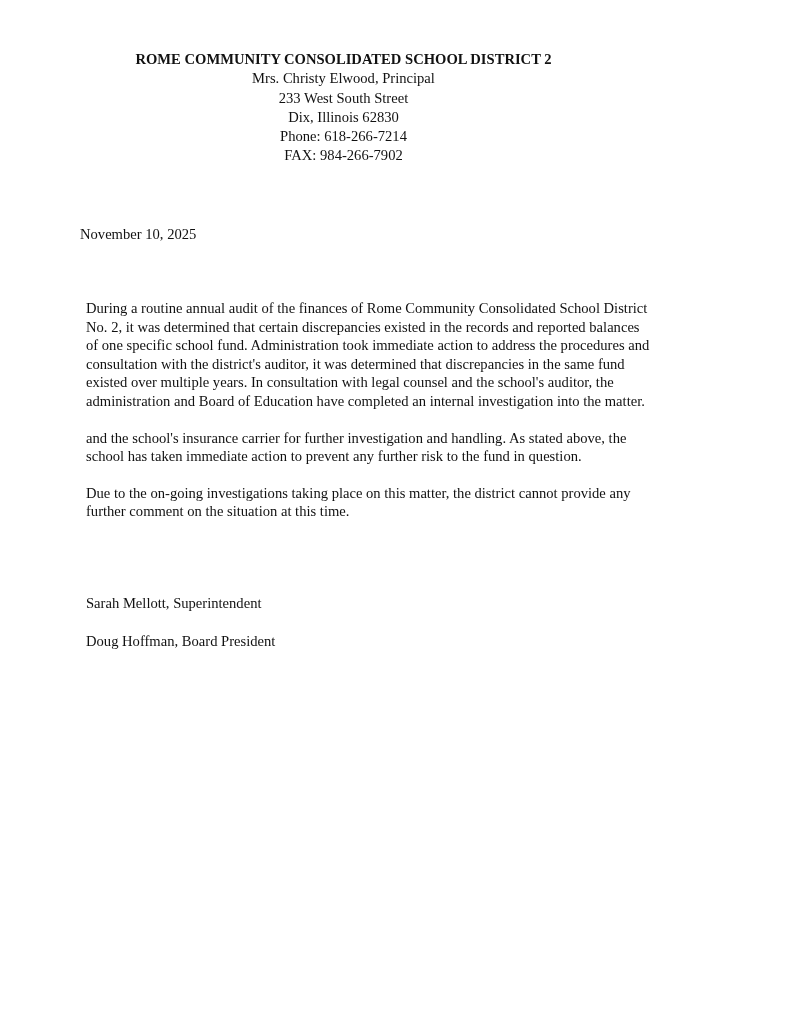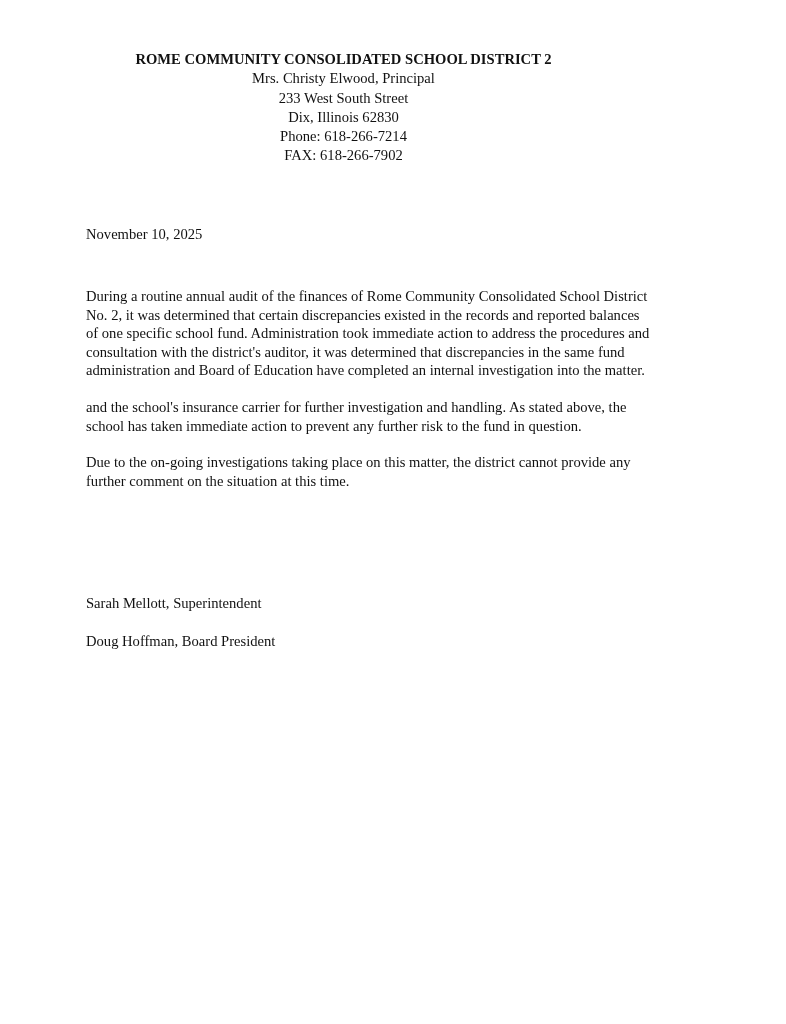--- a/index.html
+++ b/index.html
@@ -1,45 +1,46 @@
 <!DOCTYPE html>
 <html><head>
 <meta charset="utf-8">
 <style>
   html, body { margin: 0; padding: 0; background: #ffffff; }
   body { width: 786px; height: 1024px; position: relative; overflow: hidden;
          font-family: "Liberation Serif", serif; color: #111; font-size: 14.6px; }
   .letterhead { position: absolute; top: 50px; left: 0; width: 687px; text-align: center; line-height: 19.3px; }
   .lh-title { font-weight: bold; }
-  .date { position: absolute; top: 226px; left: 86px; }
+  .date { position: absolute; top: 226px; left: 80px; }
   .body { position: absolute; top: 283px; left: 86px; width: 640px; }
-  .para { margin: 4px 0 18px 0; line-height: 18.6px; }
+  .para { margin: 16px 0 18px 0; line-height: 18.6px; }
   .line { display: block; white-space: nowrap; }
   .sig { position: absolute; left: 86px; }
 </style>
 </head>
 <body>
 
 <div class="letterhead">
   <div class="lh-title">ROME COMMUNITY CONSOLIDATED SCHOOL DISTRICT 2</div>
   <div>Mrs. Christy Elwood, Principal</div>
   <div>233 West South Street</div>
   <div>Dix, Illinois 62830</div>
   <div>Phone: 618-266-7214</div>
-  <div>FAX: 618-266-7902</div>
+  <div>FAX: 984-266-7902</div>
 </div>
 
 <div class="date">November 10, 2025</div>
 
 <div class="body">
   <p class="para">
     <span class="line">During a routine annual audit of the finances of Rome Community Consolidated School District</span>
     <span class="line">No. 2, it was determined that certain discrepancies existed in the records and reported balances</span>
     <span class="line">of one specific school fund.  Administration took immediate action to address the procedures and</span>
     <span class="line">consultation with the district's auditor, it was determined that discrepancies in the same fund</span>
+    <span class="line">existed over multiple years.  In consultation with legal counsel and the school's auditor, the</span>
     <span class="line">administration and Board of Education have completed an internal investigation into the matter.</span>
   </p>
   <p class="para">
     <span class="line">and the school's insurance carrier for further investigation and handling.  As stated above, the</span>
     <span class="line">school has taken immediate action to prevent any further risk to the fund in question.</span>
   </p>
   <p class="para">
     <span class="line">Due to the on-going investigations taking place on this matter, the district cannot provide any</span>
     <span class="line">further comment on the situation at this time.</span>
   </p>

